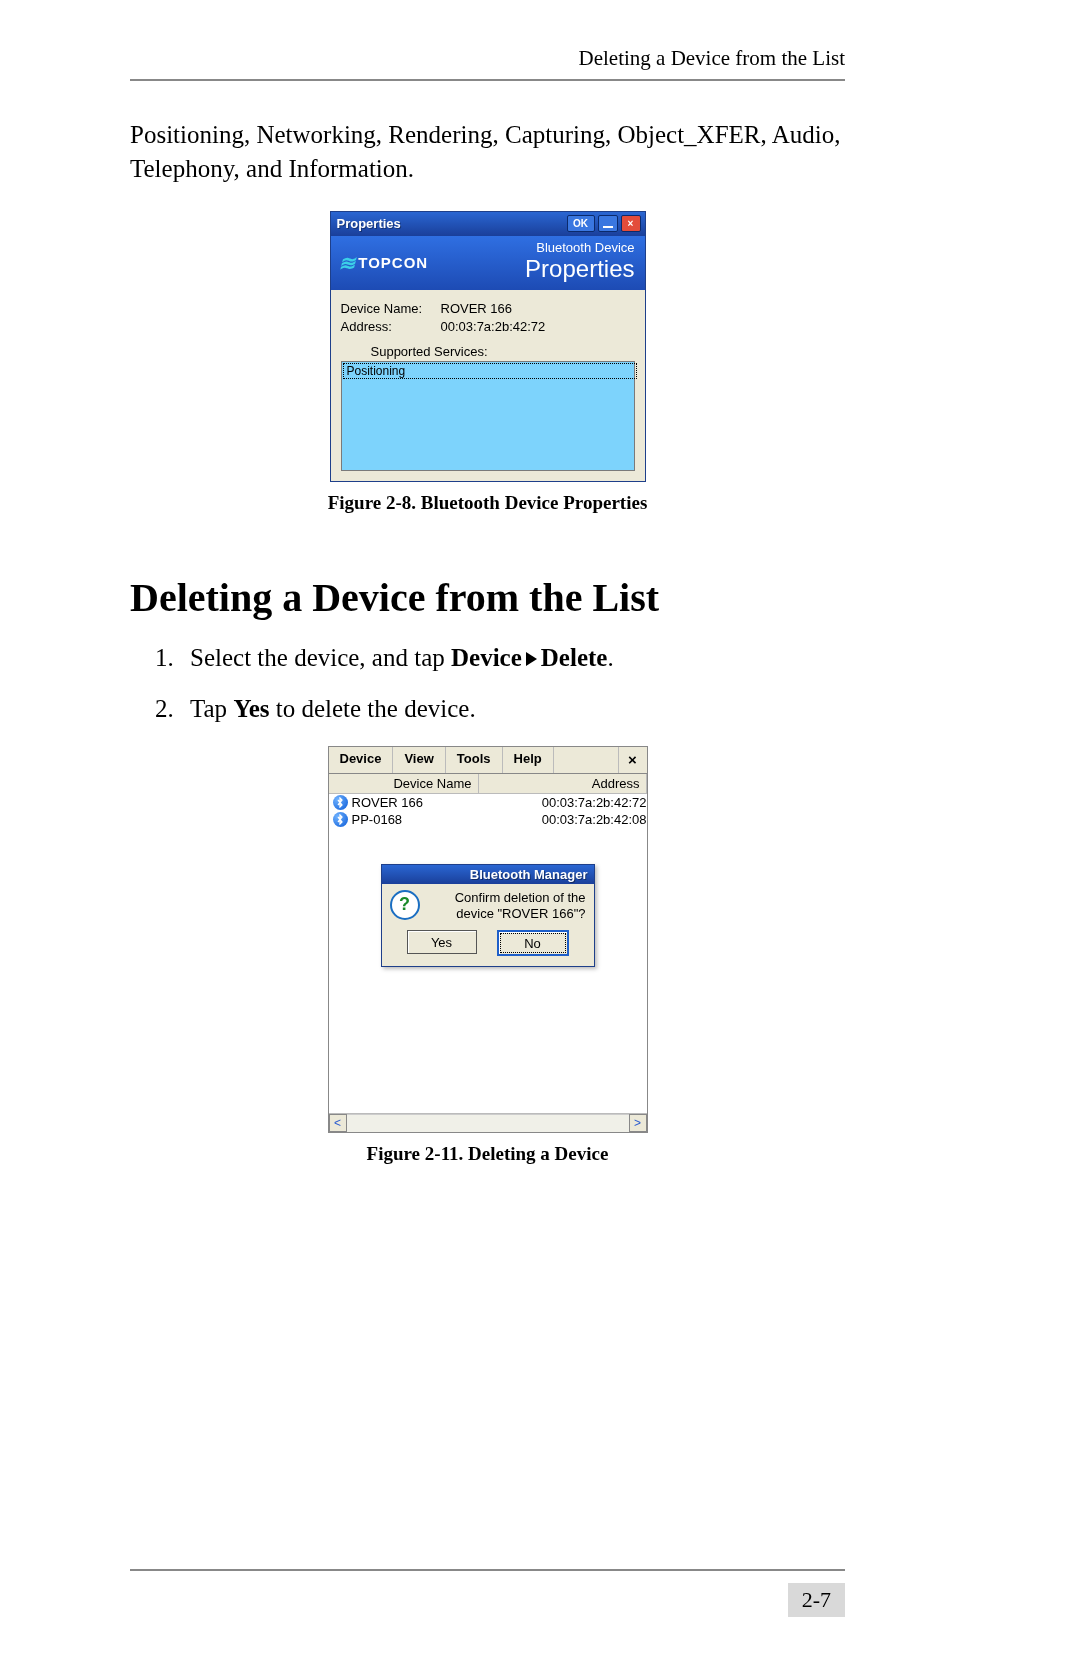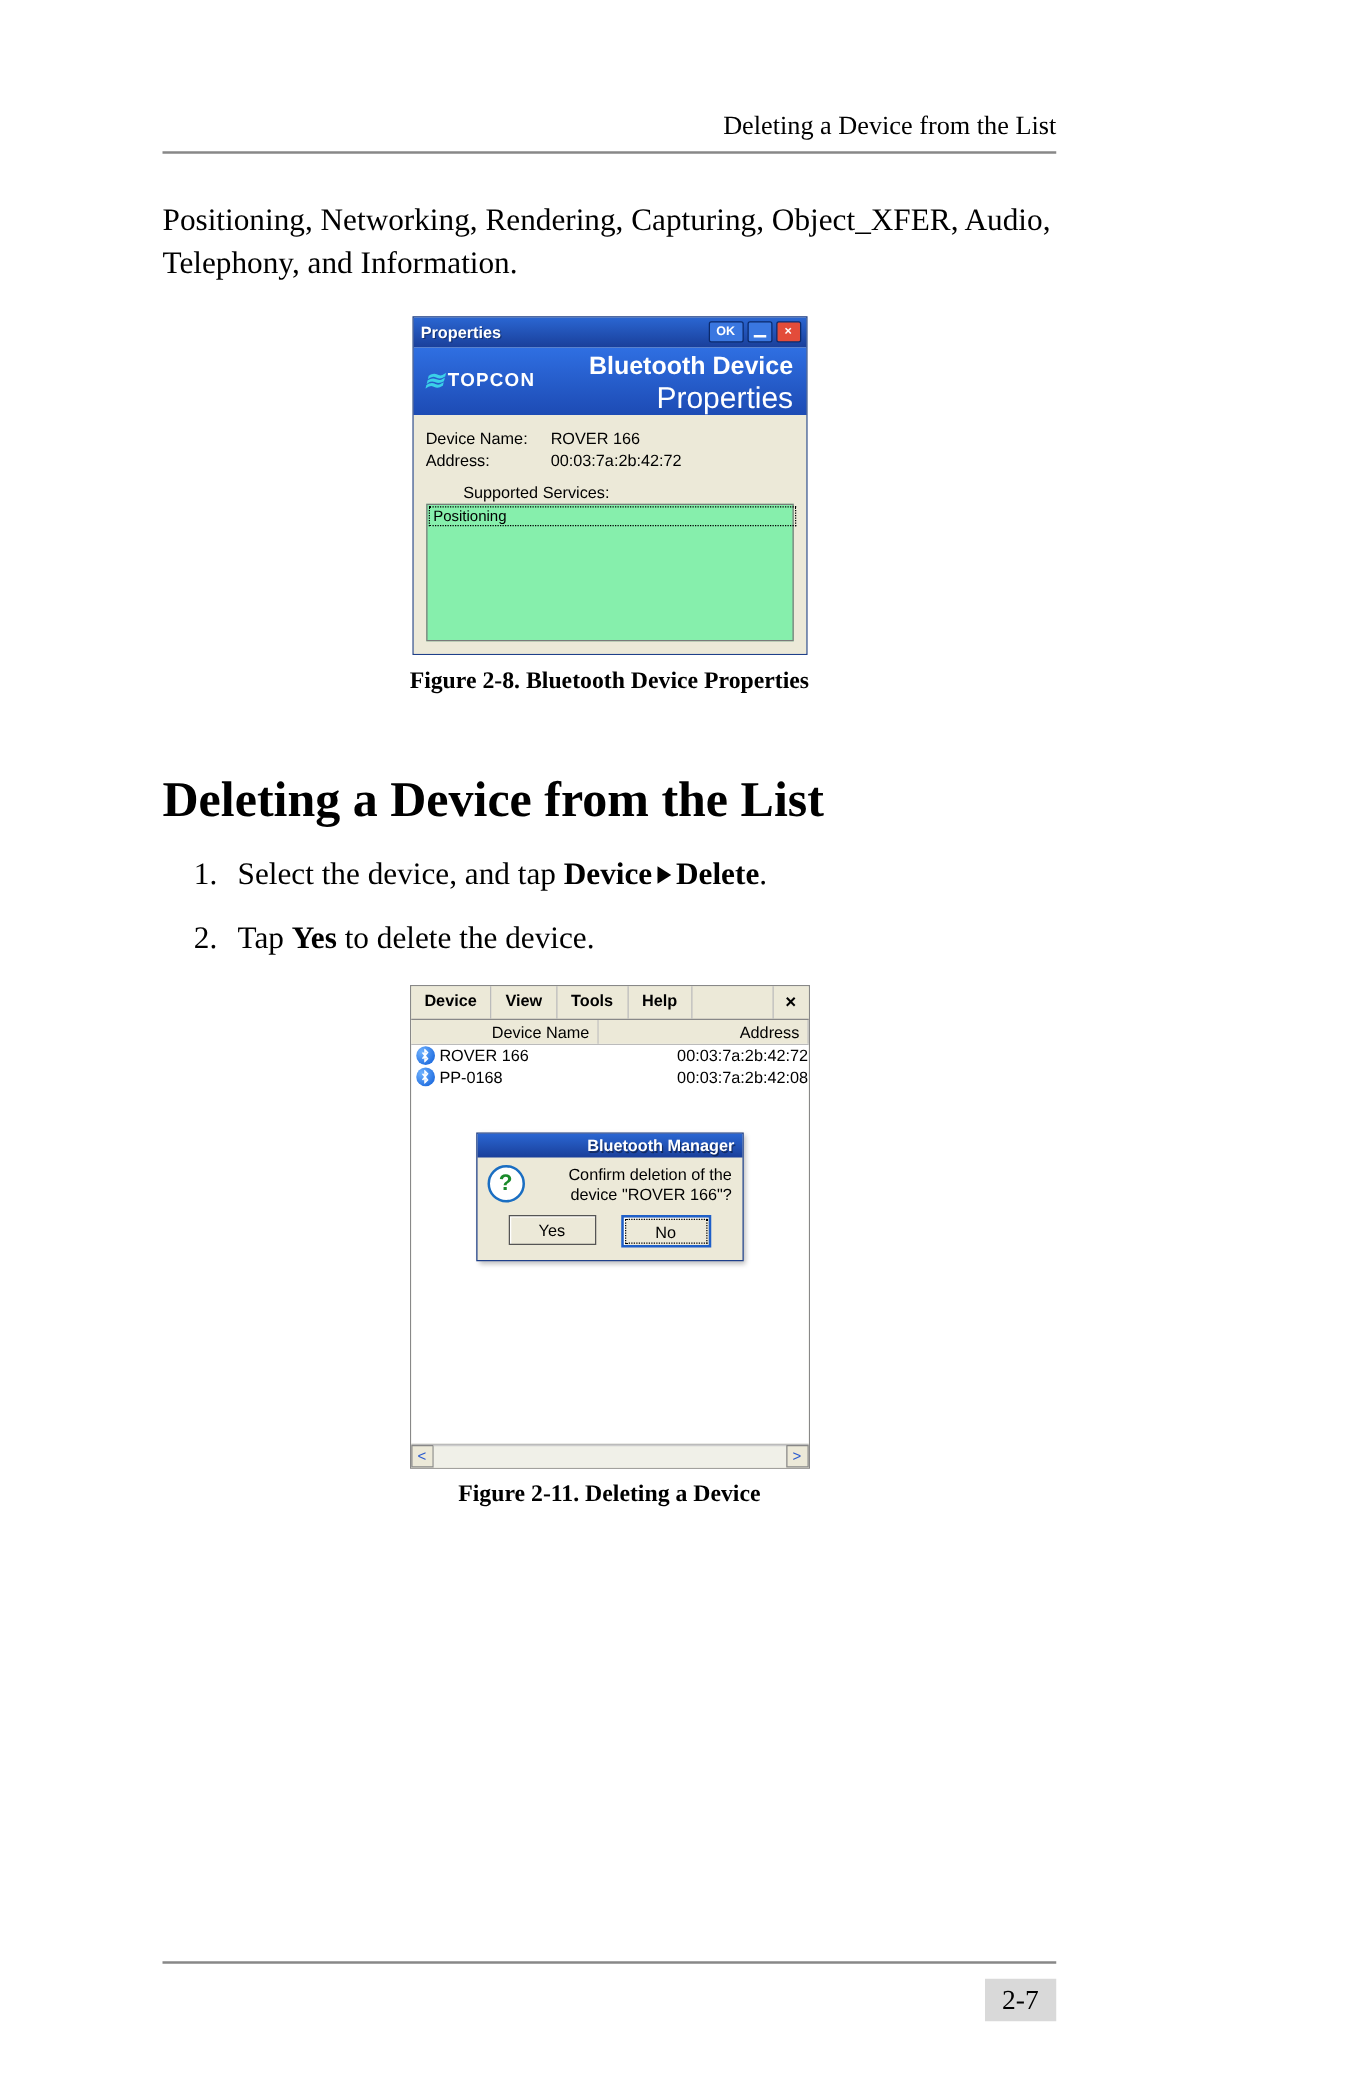--- a/index.html
+++ b/index.html
@@ -4,21 +4,21 @@
 <style>
   body {
     margin: 0;
     padding: 0;
     background: #fff;
     font-family: "Times New Roman", Times, serif;
     color: #000;
     width: 1080px;
   }
   .page {
-    padding: 88px 110px 40px 130px;
+    padding: 46px 110px 40px 130px;
     box-sizing: border-box;
     width: 955px;
     min-height: 1669px;
     position: relative;
   }
   .running-header {
     text-align: right;
     font-size: 21px;
     padding-bottom: 8px;
     border-bottom: 2px solid #888;
@@ -139,21 +139,21 @@
     font-weight: bold;
     font-size: 15px;
     letter-spacing: 1px;
   }
   .ce-header-text {
     position: absolute;
     right: 10px;
     top: 4px;
     text-align: right;
   }
-  .ce-header-text .l1 { color: #fff; font-size: 20px; font-weight: bold; }
+  .ce-header-text .l1 { color: #fff; font-size: 13px; }
   .ce-header-text .l2 { color: #fff; font-size: 24px; }
 
   .ce-body {
     background: #ece9d8;
     padding: 8px 10px 10px 10px;
   }
   .class-row {
     display: flex;
     gap: 12px;
     align-items: flex-start;
@@ -171,21 +171,21 @@
   }
   .class-row .labels div { margin: 2px 0; }
   .kv-row {
     display: flex;
     margin: 3px 0;
   }
   .kv-row .k { width: 100px; }
   .supported-lbl { margin-top: 10px; margin-bottom: 2px; margin-left: 30px; }
   .services-box {
     border: 1px solid #7a7a7a;
-    background: #86efac;
+    background: #7dd3fc;
     height: 110px;
     width: 100%;
     box-sizing: border-box;
     padding: 0;
   }
   .services-box .item {
     border: 1px dotted #000;
     margin: 1px;
     padding: 0 3px;
     font-size: 12px;

